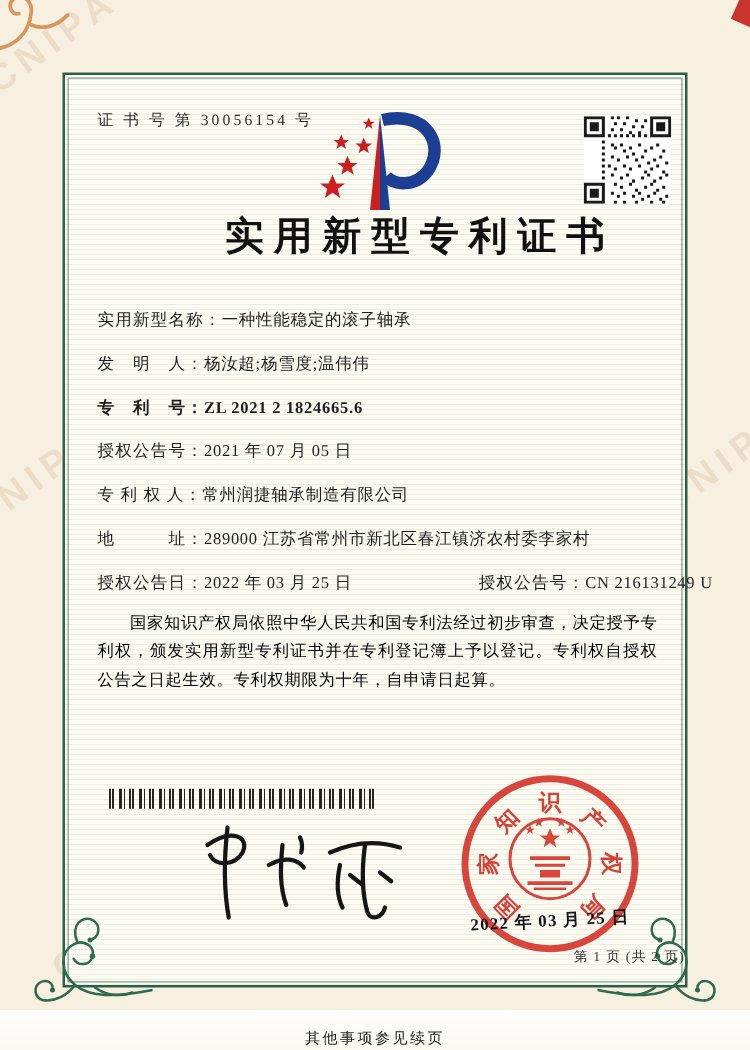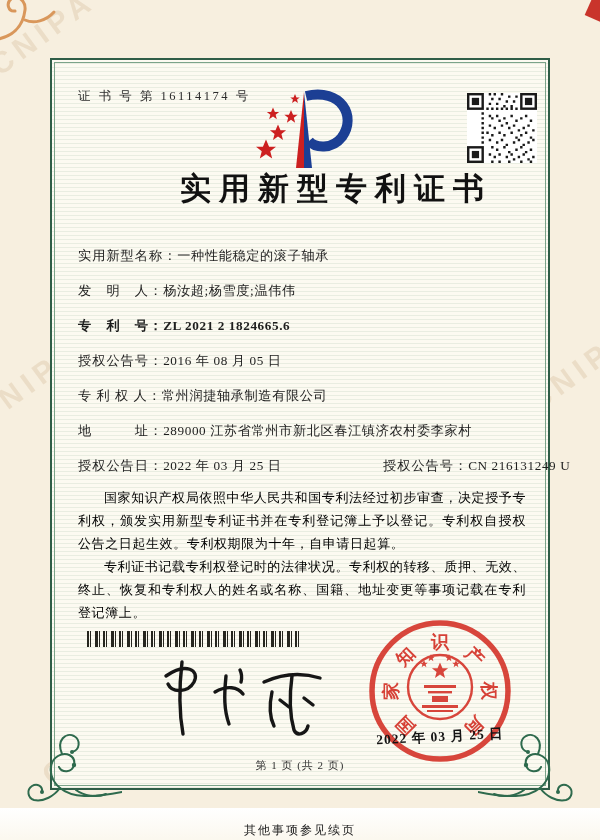--- a/index.html
+++ b/index.html
@@ -31,21 +31,21 @@
          letter-spacing:.6px;text-align:justify;color:#000000;}
   .paras p{margin:0;text-indent:2em;}
   .barcode{position:absolute;left:35px;top:571px;width:213px;height:16px;
     background:repeating-linear-gradient(90deg,#26261f 0 2px,transparent 2px 3px,#26261f 3px 4px,transparent 4px 8px,#26261f 8px 11px,transparent 11px 12px,#26261f 12px 13px,transparent 13px 16px);}
   .signer{position:absolute;left:38px;top:608px;font-family:"Liberation Sans","DejaVu Sans",sans-serif;
           font-weight:700;font-size:13.5px;color:#111;line-height:28px;}
   .signature{position:absolute;left:100px;top:588px;}
   .seal{position:absolute;left:314px;top:557px;opacity:.94;}
   .seal-date{position:absolute;left:312px;top:668px;width:152px;text-align:center;font-weight:700;
              font-size:13.5px;letter-spacing:1px;color:#141414;transform:rotate(-3deg);}
-  .pagenum{position:absolute;left:0;top:698px;width:100%;text-align:center;font-size:11px;color:#333;letter-spacing:1px;}
+  .pagenum{position:absolute;left:0;top:698px;width:100%;text-align:right;font-size:11px;color:#333;letter-spacing:1px;}
   .bottom-strip{position:absolute;left:0;top:792px;width:600px;height:48px;
                 background:linear-gradient(#ffffff,#f9f4e6);margin-top:16px;}
   .continuation{position:absolute;left:0;top:14px;width:100%;text-align:center;font-size:12px;
                 letter-spacing:2px;color:#222;}
 </style>
 </head>
 <body>
 
 <div class="page">
 
@@ -87,21 +87,21 @@
         <path d="M34,56 C28,64 18,70 8,68 C2,66 0,58 6,54 C11,51 17,54 16,60"></path>
         <path d="M50,58 C58,64 70,66 80,62"></path>
       </g>
       <g fill="#2e6a4d">
         <circle cx="48" cy="33" r="2.2"></circle>
           <circle cx="46" cy="20" r="2"></circle>
           <circle cx="16" cy="60" r="2"></circle>
       </g>
     </svg>
 
-    <div class="certno">证 书 号 第 16114174 号</div>
+    <div class="certno">证 书 号 第 30056154 号</div>
 
     <svg class="logo" width="112" height="92" viewBox="0 0 112 92">
       <defs>
         <path id="lstar" d="M0,-10 L2.94,-3.09 L9.51,-3.09 L4.05,1.18 L5.88,8.09 L0,4 L-5.88,8.09 L-4.05,1.18 L-9.51,-3.09 L-2.94,-3.09 Z"></path>
       </defs>
       <path d="M57,10 C92,2 108,30 93,51 C83,64 66,62 60,55" fill="none" stroke="#1c3f94" stroke-width="10"></path>
       <polygon points="55,6 47,82 55,82" fill="#cc2020"></polygon>
       <polygon points="55,6 55,82 63,82" fill="#1c3f94"></polygon>
       <g fill="#cc2020">
         <use href="#lstar" transform="translate(17,64) scale(1.05)"></use>
@@ -142,37 +142,36 @@
       <div class="frow" style="top:186px;">
         <span class="lab">实用新型名称：</span><span class="val">一种性能稳定的滚子轴承</span>
       </div>
       <div class="frow" style="top:221px;">
         <span class="lab">发　明　人：</span><span class="val">杨汝超;杨雪度;温伟伟</span>
       </div>
       <div class="frow" style="top:256px;font-weight:bold;">
         <span class="lab">专　利　号：</span><span class="val">ZL 2021 2 1824665.6</span>
       </div>
       <div class="frow" style="top:291px;">
-        <span class="lab">授权公告号：</span><span class="val">2016 年 08 月 05 日</span>
+        <span class="lab">授权公告号：</span><span class="val">2021 年 07 月 05 日</span>
       </div>
       <div class="frow" style="top:326px;">
         <span class="lab">专 利 权 人：</span><span class="val">常州润捷轴承制造有限公司</span>
       </div>
       <div class="frow" style="top:361px;">
         <span class="lab">地　　　址：</span><span class="val">289000 江苏省常州市新北区春江镇济农村委李家村</span>
       </div>
       <div class="frow" style="top:396px;">
         <span class="lab">授权公告日：</span><span class="val">2022 年 03 月 25 日</span>
         <span class="pair2"><span class="lab">授权公告号：</span><span class="val">CN 216131249 U</span></span>
       </div>
     </div>
 
     <div class="paras">
       <p>国家知识产权局依照中华人民共和国专利法经过初步审查，决定授予专利权，颁发实用新型专利证书并在专利登记簿上予以登记。专利权自授权公告之日起生效。专利权期限为十年，自申请日起算。</p>
-      <p>专利证书记载专利权登记时的法律状况。专利权的转移、质押、无效、终止、恢复和专利权人的姓名或名称、国籍、地址变更等事项记载在专利登记簿上。</p>
     </div>
 
     <div class="barcode"></div>
 
 
     <svg class="signature" width="190" height="95" viewBox="0 0 190 95">
       <g fill="none" stroke="#161616" stroke-width="3.4" stroke-linecap="round">
         <path d="M30,14 C27,40 27,64 31,86"></path>
         <path d="M14,28 C34,14 48,22 42,34 C36,45 20,45 16,36"></path>
         <path d="M74,28 C72,48 72,62 77,76"></path>

